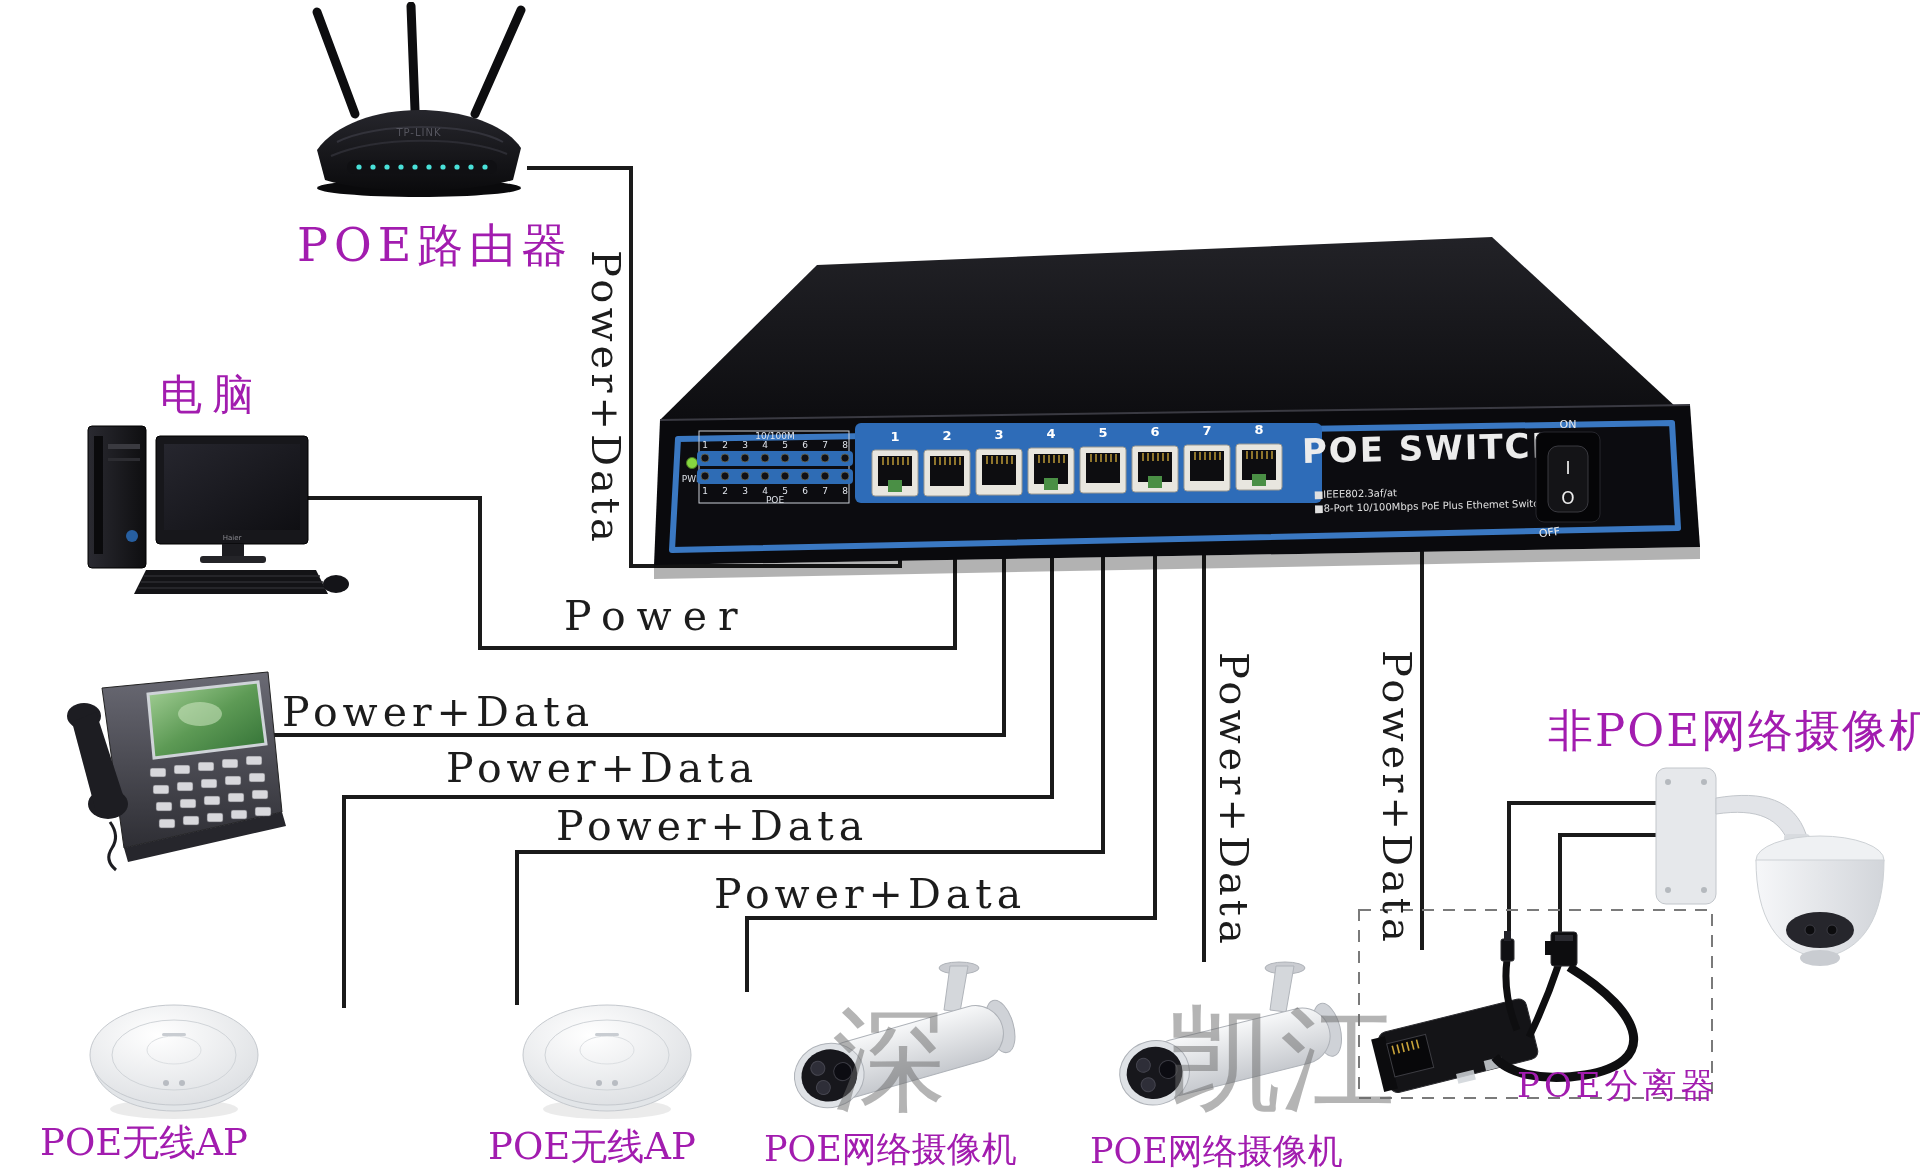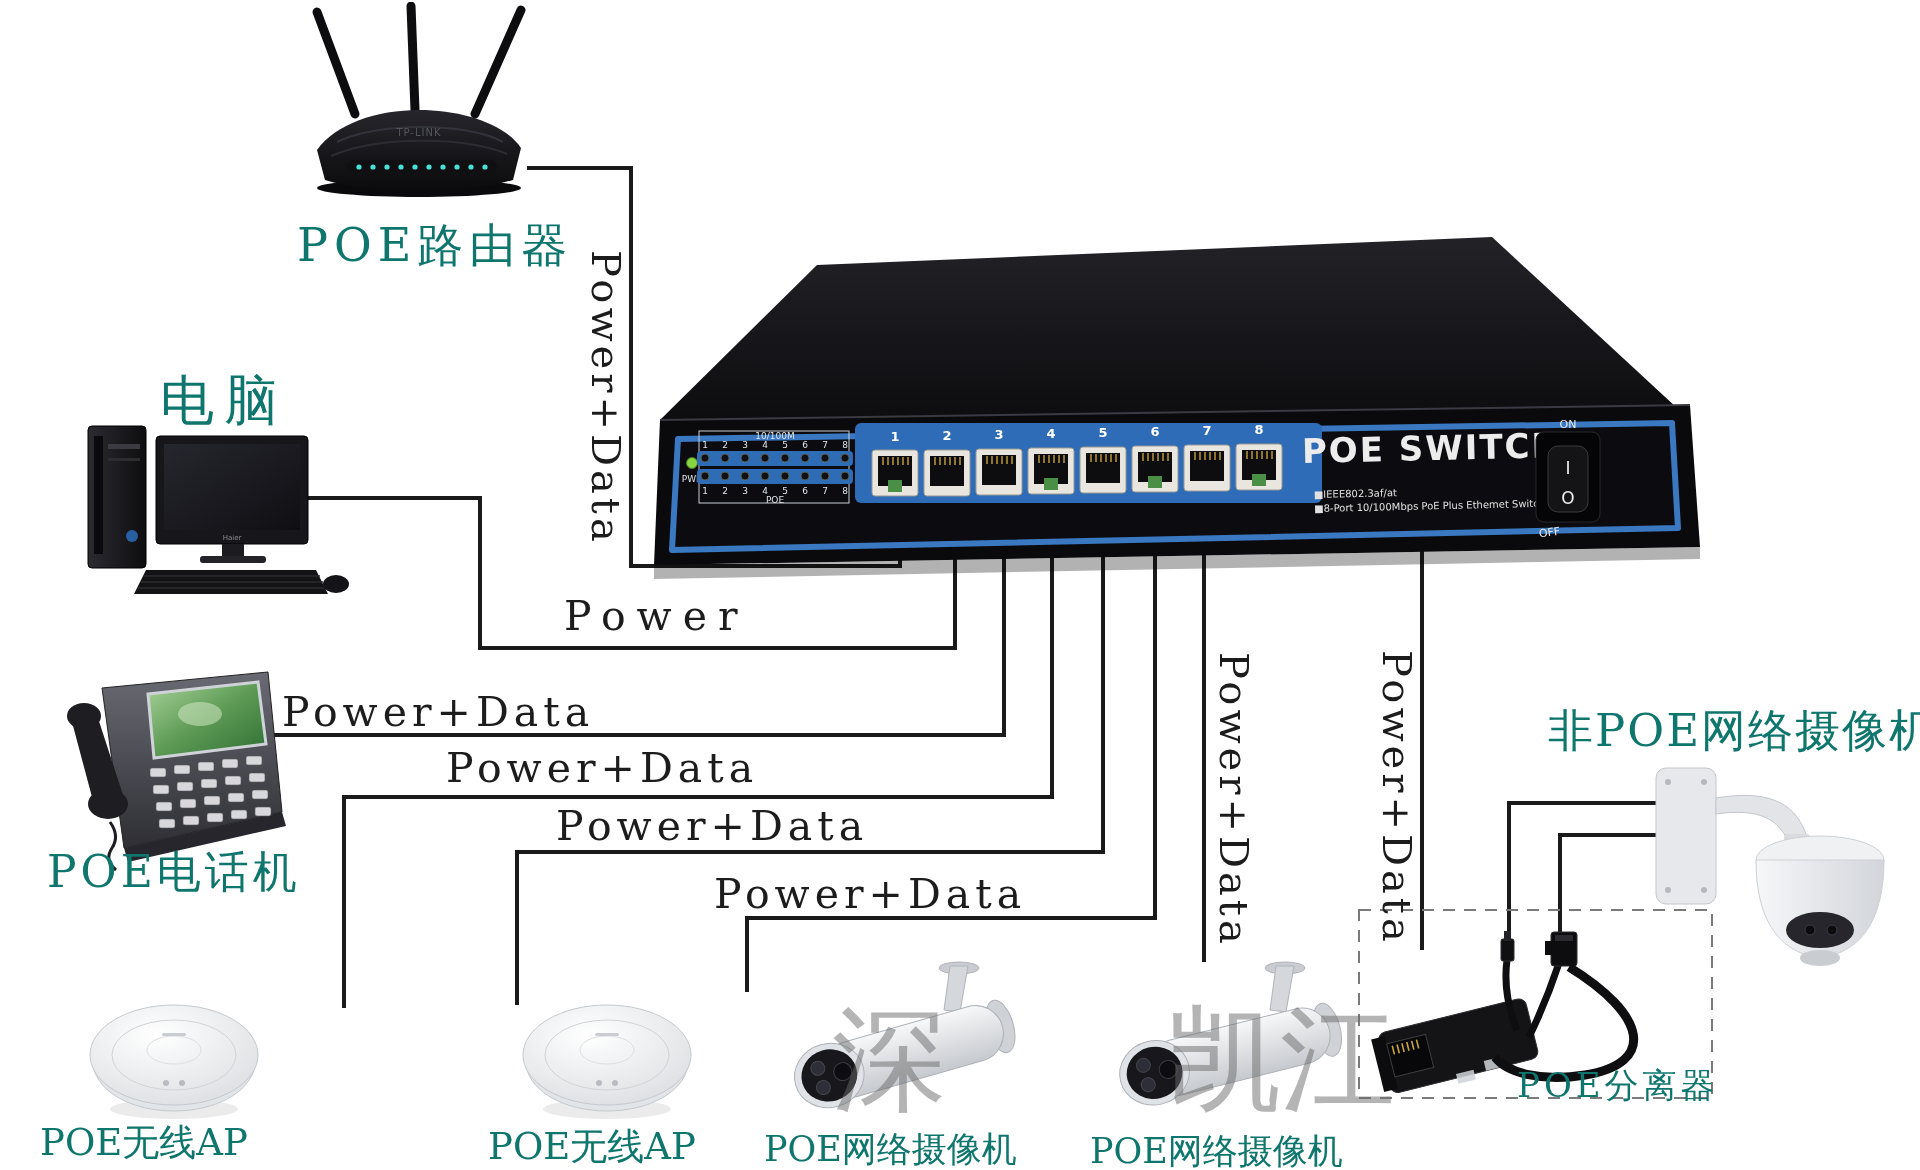--- a/index.html
+++ b/index.html
@@ -6,21 +6,21 @@
   #stage{position:relative;width:1920px;height:1170px;background:#ffffff;overflow:hidden;
          font-family:"DejaVu Serif","Liberation Serif",serif;margin-left:12px;}
   .abs{position:absolute;}
   svg{display:block;}
   
   .linelabel{position:absolute;color:#1c1c1c;font-family:"DejaVu Serif","Liberation Serif",serif;
              white-space:nowrap;line-height:1;}
   .lab-h{font-size:41px;letter-spacing:5px;}
   .lab-v{font-size:40px;letter-spacing:4px;transform-origin:top left;transform:rotate(90deg);}
   
-  .caption{position:absolute;color:#0f766e;white-space:nowrap;line-height:1;
+  .caption{position:absolute;color:#a21caf;white-space:nowrap;line-height:1;
            font-family:"DejaVu Serif","Liberation Serif",serif;}
   .watermark-char{position:absolute;font-size:115px;color:rgba(105,105,105,0.5);
                   font-family:"DejaVu Serif","Liberation Serif",serif;line-height:1;z-index:6;}
   .sans{font-family:"DejaVu Sans","Liberation Sans",sans-serif;}
 </style>
 </head>
 <body>
 
 <div id="stage">
 
@@ -450,22 +450,21 @@
       <text x="936" y="208" text-anchor="middle" font-size="11" fill="#e8e8e8" font-family="DejaVu Sans, Liberation Sans, sans-serif">ON</text>
       <rect x="904" y="212" width="64" height="90" rx="8" fill="#050507" stroke="#26262c"></rect>
       <rect x="916" y="226" width="40" height="66" rx="10" fill="#141417" stroke="#3a3a40"></rect>
       <text x="936" y="254" text-anchor="middle" font-size="17" fill="#eeeeee" font-family="DejaVu Sans, Liberation Sans, sans-serif">I</text>
       <text x="936" y="284" text-anchor="middle" font-size="17" fill="#eeeeee" font-family="DejaVu Sans, Liberation Sans, sans-serif">O</text>
       <text x="918" y="316" text-anchor="middle" font-size="11" fill="#e8e8e8" transform="rotate(-8 918 316)" font-family="DejaVu Sans, Liberation Sans, sans-serif">OFF</text>
     </g>
   </svg>
 
   <div class="caption" style="left:285px;top:222px;font-size:46px;letter-spacing:6px;z-index:5">POE路由器</div>
-  <div class="caption" style="left:148px;top:374px;font-size:54px;letter-spacing:10px;z-index:5">电脑</div>
-  <div class="caption" style="left:35px;top:850px;font-size:44px;letter-spacing:4px;z-index:5">POE电话机</div>
+  <div class="caption" style="left:148px;top:374px;font-size:42px;letter-spacing:10px;z-index:5">电脑</div>
   <div class="caption" style="left:28px;top:1124px;font-size:37px;z-index:5">POE无线AP</div>
   <div class="caption" style="left:476px;top:1128px;font-size:37px;z-index:5">POE无线AP</div>
   <div class="caption" style="left:752px;top:1132px;font-size:35px;z-index:5">POE网络摄像机</div>
   <div class="caption" style="left:1078px;top:1134px;font-size:35px;z-index:5">POE网络摄像机</div>
   <div class="caption" style="left:1505px;top:1068px;font-size:34px;letter-spacing:4px;z-index:5">POE分离器</div>
   <div class="caption" style="left:1536px;top:708px;font-size:45px;letter-spacing:2px;z-index:5">非POE网络摄像机</div>
 
   <div class="linelabel lab-h" style="left:552px;top:596px;letter-spacing:11px;z-index:5">Power</div>
   <div class="linelabel lab-h" style="left:270px;top:692px;z-index:5">Power+Data</div>
   <div class="linelabel lab-h" style="left:434px;top:748px;z-index:5">Power+Data</div>

